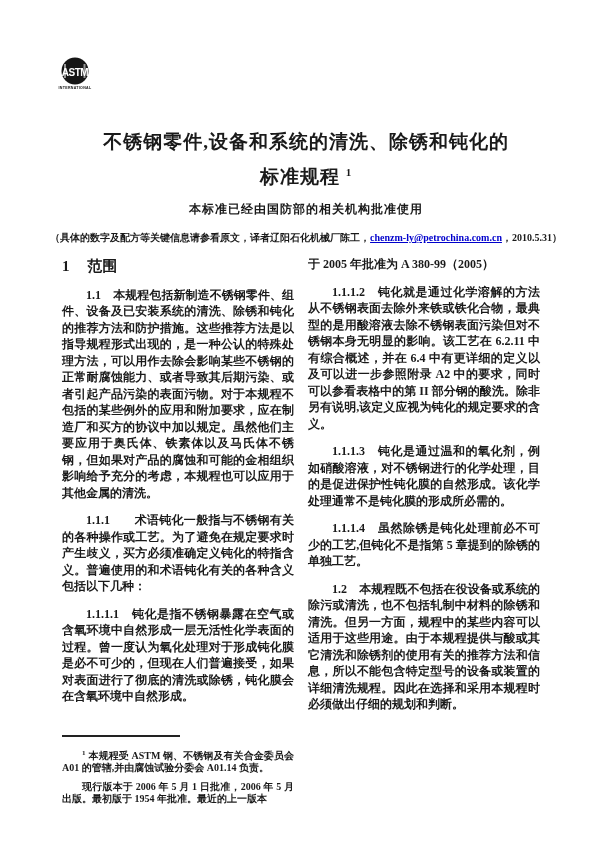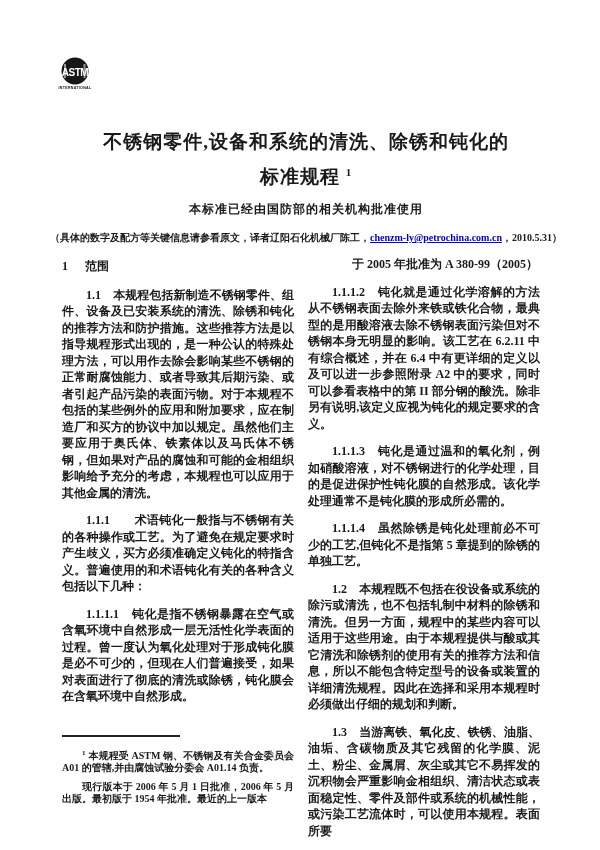--- a/index.html
+++ b/index.html
@@ -69,27 +69,27 @@
   }
   .col {
     width: 232px;
     font-size: 12px;
     font-weight: bold;
     line-height: 16.5px;
     text-align: justify;
     text-justify: inter-character;
   }
   .section-heading {
-    font-size: 12px;
+    font-size: 15px;
     font-weight: bold;
     margin: 2px 0 12px 0;
   }
   .section-heading .num { margin-right: 14px; }
   .para { margin: 0 0 11px 0; text-indent: 2em; }
-  .para.cont { text-indent: 0; margin-left: 44px; }
+  .para.cont { text-indent: 0; }
   
   .footnote-rule {
     width: 118px;
     height: 0;
     border: none;
     border-top: 2px solid #222;
     margin: 30px 0 10px 0;
   }
   .footnote {
     font-size: 10px;
@@ -147,17 +147,16 @@
       </p>
       <p class="footnote">现行版本于 2006 年 5 月 1 日批准，2006 年 5 月出版。最初版于 1954 年批准。最近的上一版本</p>
     </div>
 
     <div class="col">
       <p class="para cont">于 2005 年批准为 A 380-99（2005）</p>
       <p class="para">1.1.1.2　钝化就是通过化学溶解的方法从不锈钢表面去除外来铁或铁化合物，最典型的是用酸溶液去除不锈钢表面污染但对不锈钢本身无明显的影响。该工艺在 6.2.11 中有综合概述，并在 6.4 中有更详细的定义以及可以进一步参照附录 A2 中的要求，同时可以参看表格中的第 II 部分钢的酸洗。除非另有说明,该定义应视为钝化的规定要求的含义。</p>
       <p class="para">1.1.1.3　钝化是通过温和的氧化剂，例如硝酸溶液，对不锈钢进行的化学处理，目的是促进保护性钝化膜的自然形成。该化学处理通常不是钝化膜的形成所必需的。</p>
       <p class="para">1.1.1.4　虽然除锈是钝化处理前必不可少的工艺,但钝化不是指第 5 章提到的除锈的单独工艺。</p>
       <p class="para">1.2　本规程既不包括在役设备或系统的除污或清洗，也不包括轧制中材料的除锈和清洗。但另一方面，规程中的某些内容可以适用于这些用途。由于本规程提供与酸或其它清洗和除锈剂的使用有关的推荐方法和信息，所以不能包含特定型号的设备或装置的详细清洗规程。因此在选择和采用本规程时必须做出仔细的规划和判断。</p>
-      <p class="para">1.3　当游离铁、氧化皮、铁锈、油脂、油垢、含碳物质及其它残留的化学膜、泥土、粉尘、金属屑、灰尘或其它不易挥发的沉积物会严重影响金相组织、清洁状态或表面稳定性、零件及部件或系统的机械性能，或污染工艺流体时，可以使用本规程。表面所要</p>
     </div>
 
   </div>
 </div>
 
 </body></html>

